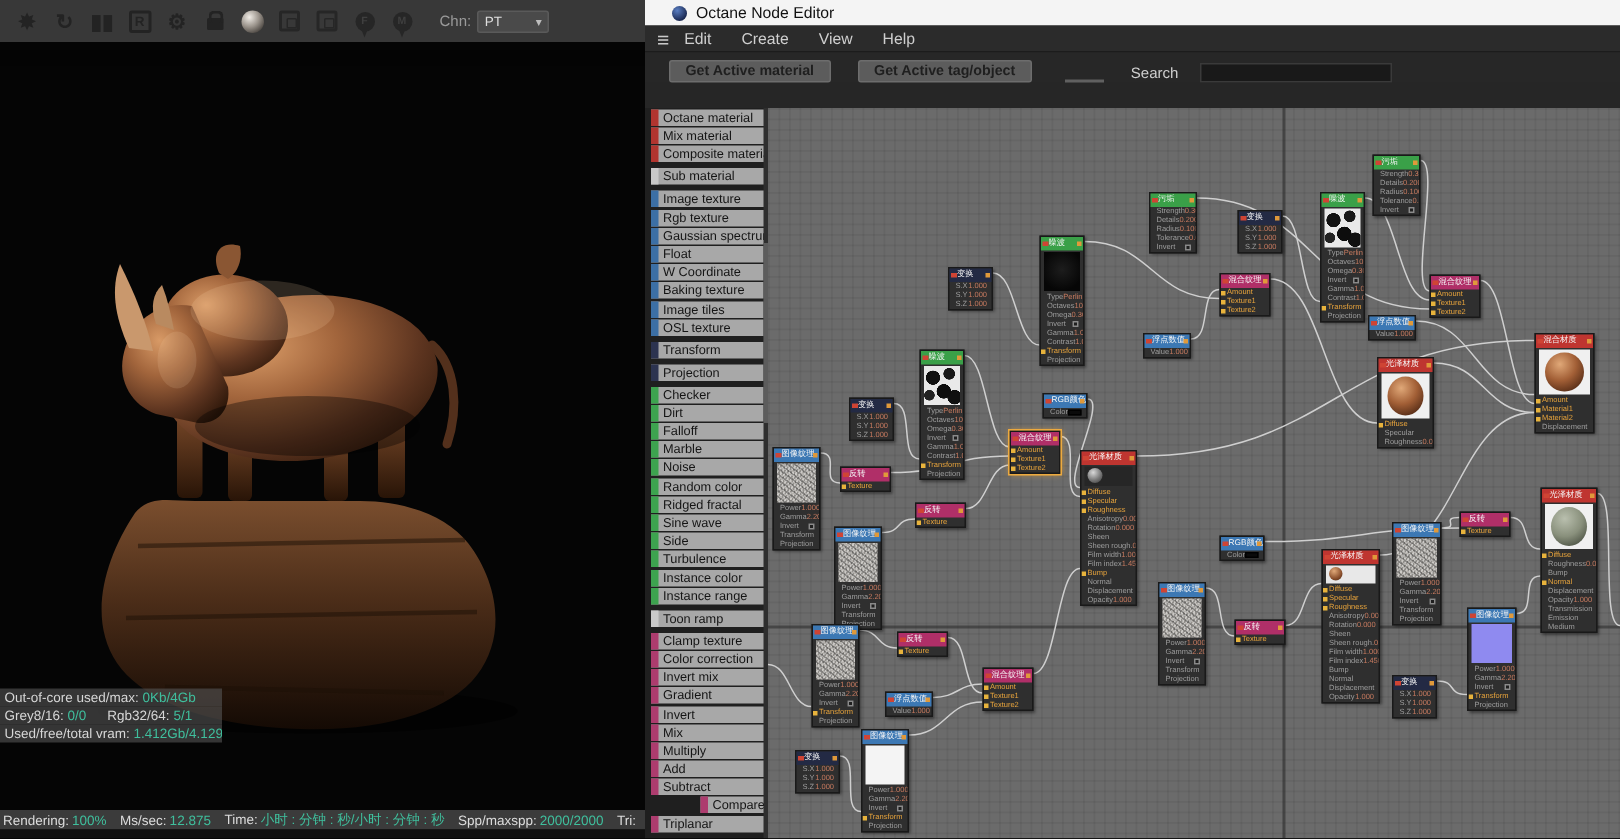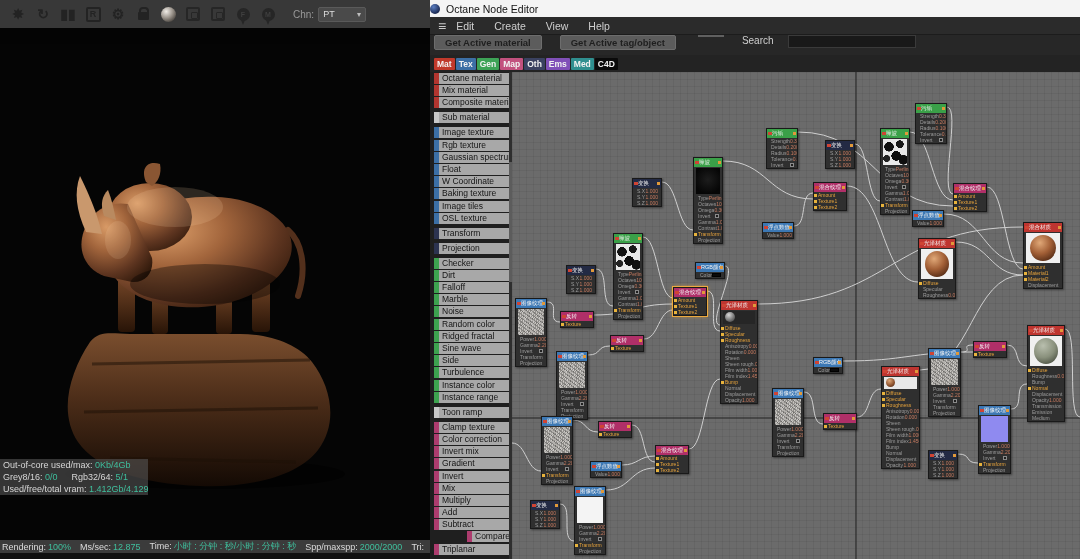--- a/index.html
+++ b/index.html
@@ -29,27 +29,27 @@
   .lv-overlay{position:absolute;left:0;top:459px;font-size:9px;line-height:12px;}
   .ov-line{background:rgba(84,84,84,.62);color:#d6d6d6;padding:0 3px;margin-bottom:0;width:148px;white-space:nowrap;overflow:hidden;height:12px;}
   .ov-line .val{color:#3fbf9d;}
   .ov-line .lbl2{margin-left:14px;}
   .lv-bottombar{position:absolute;left:0;top:540px;width:430px;height:13px;background:#3b3b3b;display:flex;align-items:center;gap:9px;padding-left:2px;font-size:9px;color:#dcdcdc;white-space:nowrap;overflow:hidden;}
   .lv-bottombar .val{color:#3fbf9d;margin-left:2px;}
   .lv-footer{position:absolute;left:0;top:553px;width:430px;height:6px;background:#101010;}
 
   
   #editor{position:absolute;left:430px;top:0;width:650px;height:559px;background:#262626;}
-  .ne-titlebar{position:absolute;left:0;top:0;width:650px;height:17px;background:#f4f4f4;display:flex;align-items:center;padding-left:0;}
+  .ne-titlebar{position:absolute;left:0;top:0;width:650px;height:17px;background:#f4f4f4;display:flex;align-items:center;padding-left:18px;}
   .ne-titleicon{width:10px;height:10px;border-radius:50%;background:radial-gradient(circle at 35% 30%,#5a7ec2,#1c2b55 70%,#0a1330);margin-right:6px;}
   .ne-title{font-size:10.5px;color:#111;}
   .ne-menubar{position:absolute;left:0;top:17px;width:650px;height:18px;background:#2b2b2b;display:flex;align-items:center;border-bottom:1px solid #1c1c1c;}
   .hamb{color:#c9c9c9;font-size:14px;margin:0 10px 0 8px;}
   .menu-item{color:#cfcfcf;font-size:10.5px;margin-right:20px;}
-  .ne-toolbar{position:absolute;left:0;top:35px;width:650px;height:20px;background:#272727;display:flex;align-items:flex-start;padding-left:4px;}
+  .ne-toolbar{position:absolute;left:0;top:35px;width:650px;height:20px;background:#272727;display:flex;align-items:flex-end;padding-left:16px;}
   .ne-btn{background:#5c5c5c;border:1px solid #6d6d6d;border-radius:2px;color:#1f1f1f;font-size:9.5px;font-weight:bold;padding:1px 10px;margin-right:18px;height:15px;line-height:12px;}
   .ne-dash{width:26px;height:2px;background:#606060;margin:0 18px 0 4px;}
   .ne-searchlabel{color:#cfcfcf;font-size:10px;margin-right:14px;}
   .ne-search{width:128px;height:13px;background:#191919;border:1px solid #3a3a3a;color:#ddd;font-size:9px;padding:0 3px;}
   .ne-tagbar{position:absolute;left:0;top:55px;width:650px;height:17px;background:#232323;display:flex;align-items:center;padding-left:4px;gap:1px;}
   .ne-tag{color:#f2f2f2;font-size:8.5px;font-weight:bold;padding:1px 3px;border-radius:1px;}
 
   .ne-body{position:absolute;left:0;top:72px;width:650px;height:487px;display:flex;}
   .ne-list{width:82px;background:#1f1f1f;padding:1px 2px 0 4px;overflow:hidden;position:relative;}
   .ne-list-item{height:11px;line-height:11px;background:#a8a8a8;color:#141414;font-size:8.5px;margin-bottom:1.2px;padding-left:3px;white-space:nowrap;overflow:hidden;}
@@ -204,30 +204,20 @@
     </div>
     <div class="ne-toolbar">
       <span id="ne-buttons" style="display:flex;">
           <button class="ne-btn">Get Active material</button>
           <button class="ne-btn">Get Active tag/object</button>
         </span>
       <span class="ne-dash"></span>
       <span class="ne-searchlabel">Search</span>
       <input class="ne-search" value="" style="">
     </div>
-    <div class="ne-tagbar" id="ne-tags">
-        <span class="ne-tag" style="background: rgb(192, 57, 43);">Mat</span>
-        <span class="ne-tag" style="background: rgb(60, 111, 165);">Tex</span>
-        <span class="ne-tag" style="background: rgb(61, 163, 86);">Gen</span>
-        <span class="ne-tag" style="background: rgb(194, 81, 126);">Map</span>
-        <span class="ne-tag" style="background: rgb(58, 65, 96);">Oth</span>
-        <span class="ne-tag" style="background: rgb(128, 80, 184);">Ems</span>
-        <span class="ne-tag" style="background: rgb(47, 143, 143);">Med</span>
-        <span class="ne-tag" style="background: rgb(10, 10, 10);">C4D</span>
-      </div>
     <div class="ne-body">
       <div class="ne-list" id="ne-list">
         <div class="ne-scroll">
             <div class="thumb"></div>
           </div>
       <div class="ne-list-item" style="border-left: 5px solid rgb(177, 53, 47);">Octane material</div>
           <div class="ne-list-item" style="border-left: 5px solid rgb(177, 53, 47);">Mix material</div>
           <div class="ne-list-item" style="border-left: 5px solid rgb(177, 53, 47);">Composite material</div>
           <div class="ne-list-item gap" style="border-left: 5px solid rgb(201, 201, 201);">Sub material</div>
           <div class="ne-list-item gap" style="border-left: 5px solid rgb(60, 111, 165);">Image texture</div>

